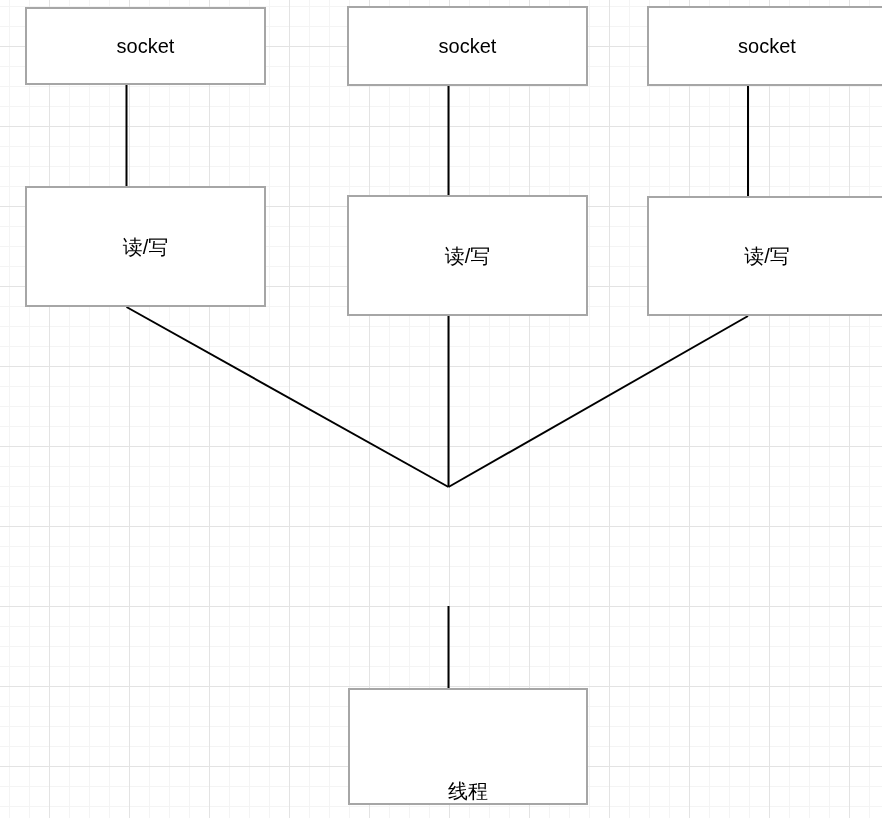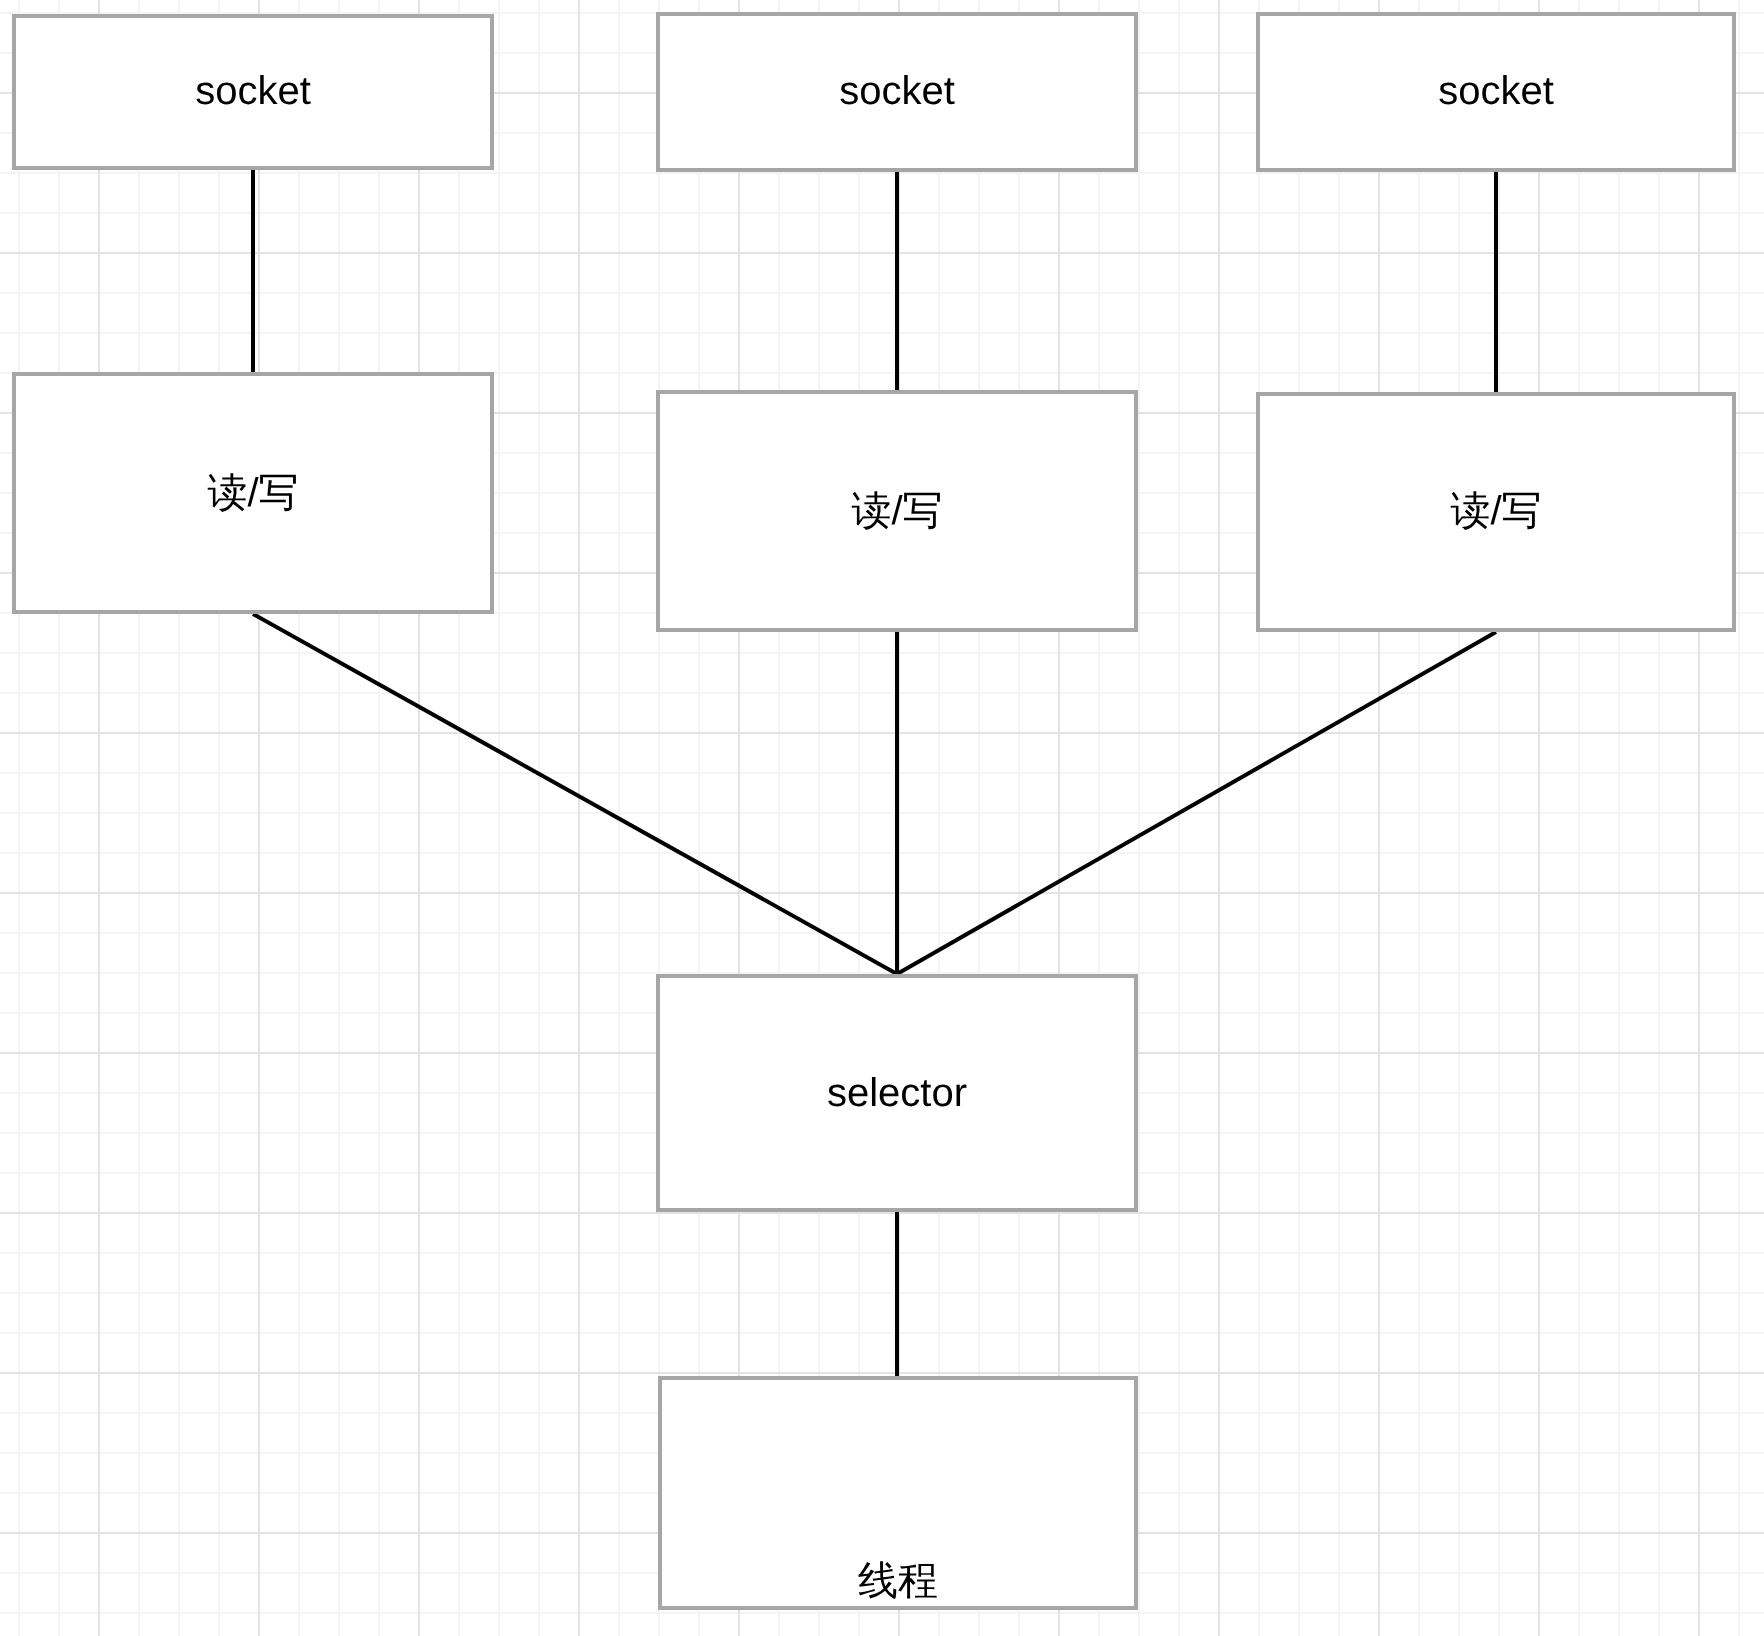--- a/index.html
+++ b/index.html
@@ -39,20 +39,21 @@
     display: flex;
     align-items: center;
     justify-content: center;
     background: var(--node-fill);
     border: 2px solid var(--node-border);
     color: var(--text);
     font-size: 20px;
     line-height: 1.2;
     text-align: center;
     white-space: nowrap;
+    margin-left: 19px;
   }
 </style>
 </head>
 <body>
 
 <div class="canvas">
 
   <svg class="edge-layer" viewBox="0 0 882 818" xmlns="http://www.w3.org/2000/svg">
       <line x1="126.5" y1="85" x2="126.5" y2="186" stroke="#000000" stroke-width="2"></line>
       <line x1="448.5" y1="86" x2="448.5" y2="195" stroke="#000000" stroke-width="2"></line>
@@ -80,21 +81,18 @@
   </div>
 
   <div class="node" style="left:328px; top:195px; width:241px; height:121px;">
     <span>读/写</span>
   </div>
 
   <div class="node" style="left:628px; top:196px; width:240px; height:120px;">
     <span>读/写</span>
   </div>
 
-  <div class="node" style="left:328px; top:487px; width:241px; height:119px;">
-    <span>selector</span>
-  </div>
 
   <div class="node" style="left:329px; top:688px; width:240px; height:117px;align-items:flex-end;">
     <span>线程</span>
   </div>
 
 </div>
 
 </body></html>

